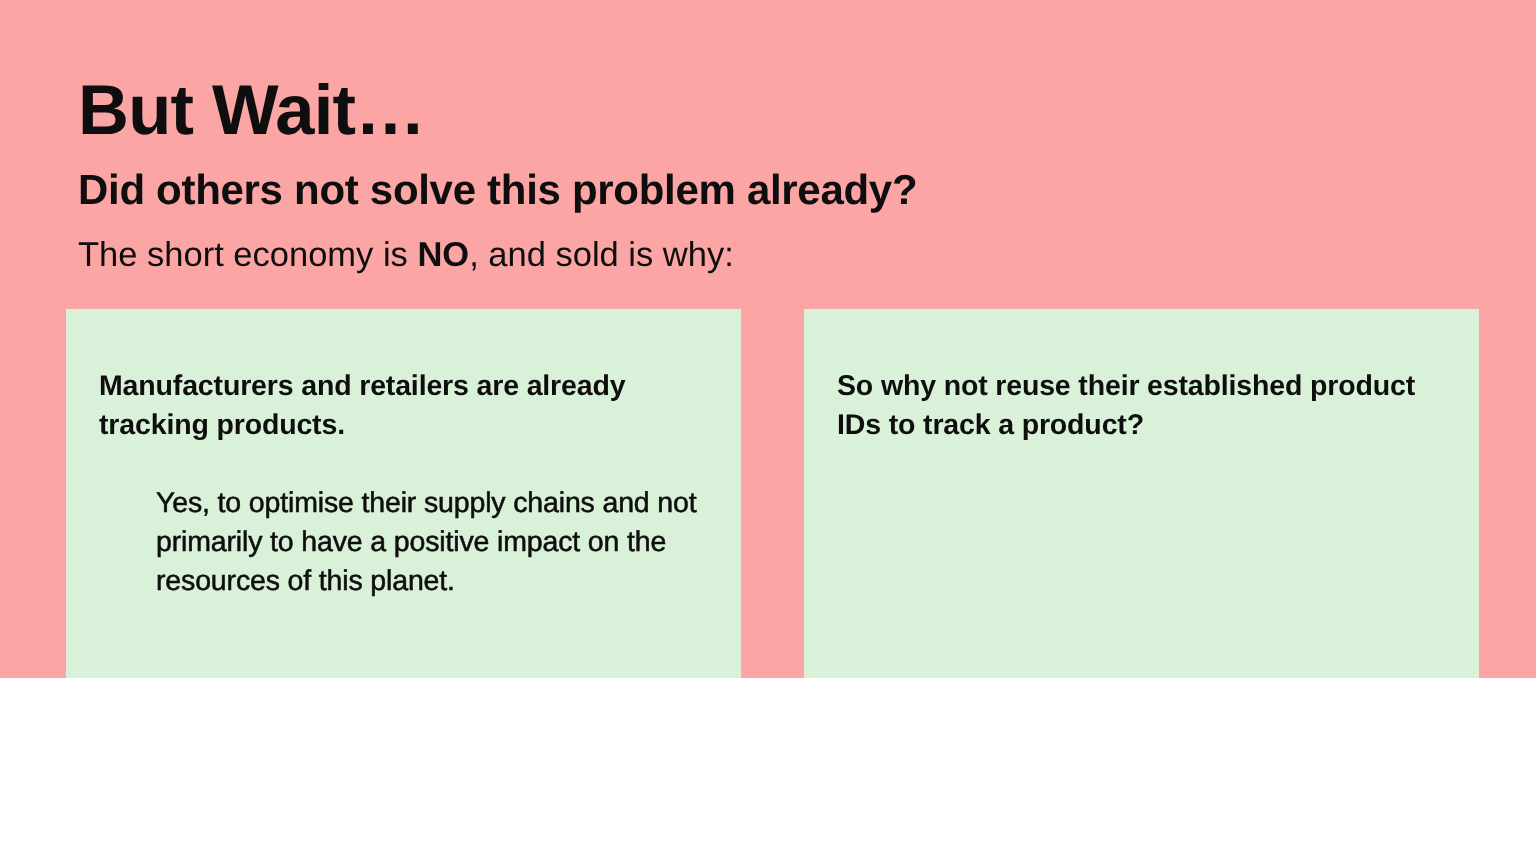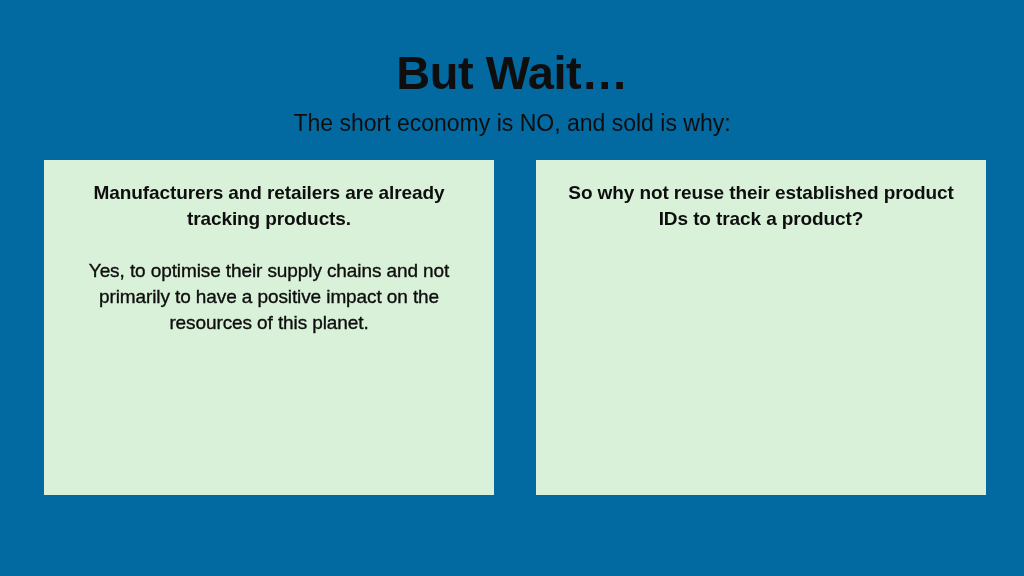--- a/index.html
+++ b/index.html
@@ -2,27 +2,26 @@
 <html><head>
 <meta charset="utf-8">
 <style>
   html, body {
     margin: 0;
     padding: 0;
   }
   .slide {
     position: relative;
     width: 1024px;
-    height: 576px;
-    background: #0369a1;
+    height: 452px;
+    background: #fca5a5;
     font-family: "Liberation Sans", "DejaVu Sans", sans-serif;
     color: #0e0e0e;
     overflow: hidden;
     box-sizing: border-box;
-    text-align: center;
   }
   .header {
     padding: 48px 52px 0 52px;
   }
   .title {
     font-size: 47px;
     font-weight: 700;
     line-height: 1.05;
     letter-spacing: -0.5px;
     margin: 0;
@@ -34,56 +33,58 @@
     margin: 15px 0 0 0;
     letter-spacing: -0.2px;
   }
   .intro {
     font-size: 23px;
     font-weight: 400;
     line-height: 1.15;
     margin: 13px 0 0 0;
   }
   .intro .em {
-    font-weight: 400;
+    font-weight: 700;
   }
   .cards {
     display: flex;
     gap: 42px;
     padding: 0 38px 0 44px;
     margin-top: 23px;
   }
   .card {
     flex: 1 1 0;
     height: 335px;
     background: #d9f1d9;
     box-sizing: border-box;
-    padding: 20px 22px;
+    padding: 39px 22px;
   }
   .card p {
     margin: 0;
     font-size: 19px;
     line-height: 26px;
     letter-spacing: -0.1px;
   }
   .card .card-heading {
     font-weight: 700;
   }
   .card .card-body {
     font-weight: 400;
     margin-top: 26px;
+    margin-left: 38px;
     -webkit-text-stroke: 0.35px currentColor;
   }
 </style>
 </head>
 <body>
 
 <div class="slide">
   <div class="header">
     <h1 class="title">But Wait…</h1>
+    <h2 class="subtitle">Did others not solve this problem already?</h2>
     <p class="intro"><span>The short economy is </span><span class="em">NO</span><span>, and sold is why:</span></p>
   </div>
 
   <div class="cards">
     <div class="card">
       <p class="card-heading">Manufacturers and retailers are already tracking products.</p>
       <p class="card-body">Yes, to optimise their supply chains and not primarily to have a positive impact on the resources of this planet.</p>
     </div>
     <div class="card">
       <p class="card-heading">So why not reuse their established product IDs to track a product?</p>

